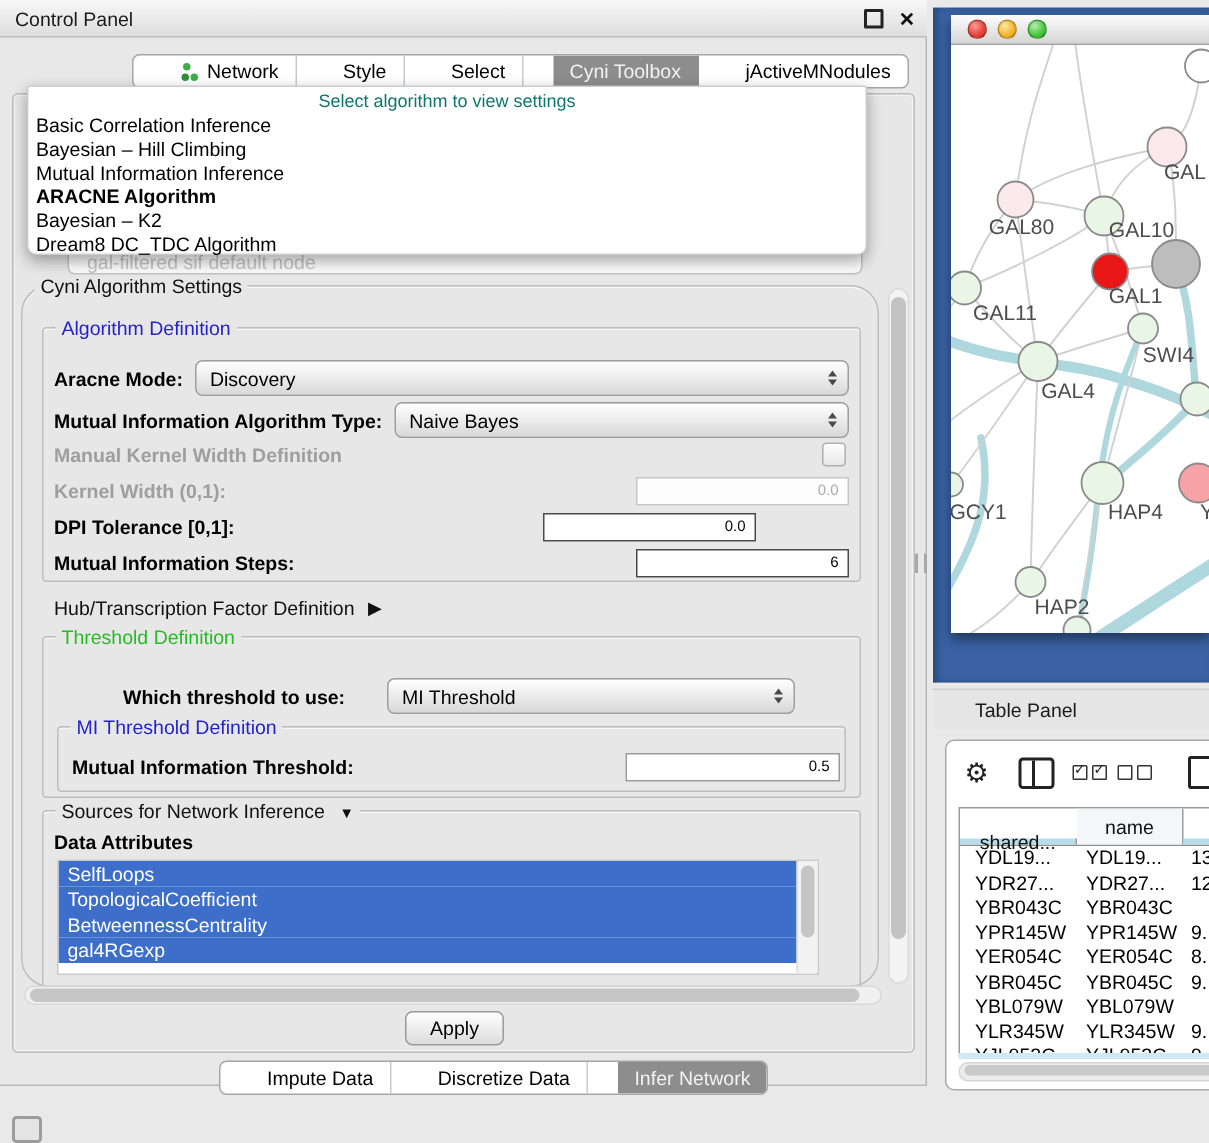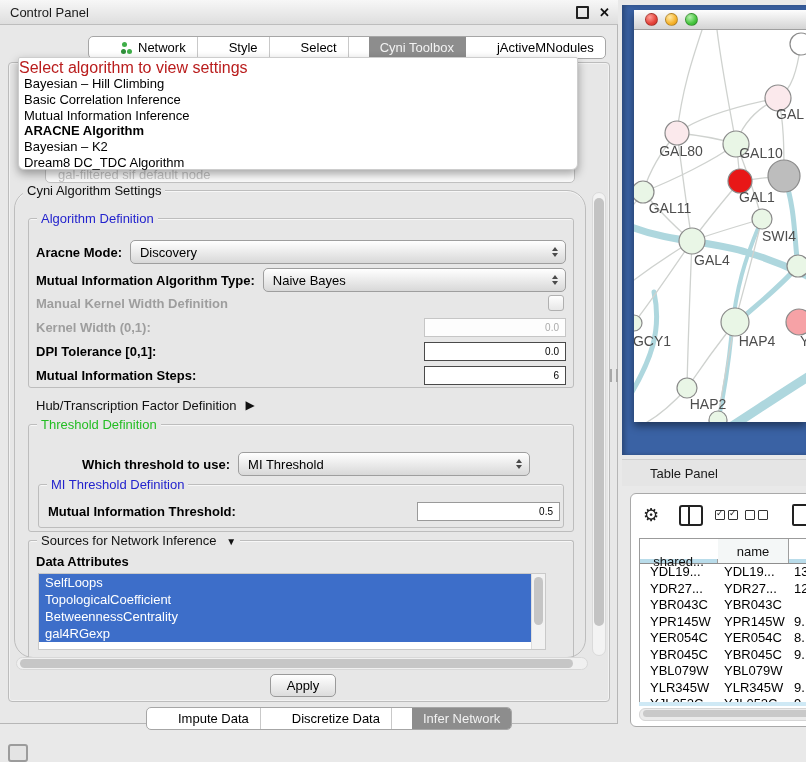--- a/index.html
+++ b/index.html
@@ -35,21 +35,21 @@
 
   
   #cp-contentbox{left:8px;top:62px;width:602px;height:640px;background:var(--panel-bg);
                  border:1px solid #bcbcbc;border-radius:4px;
                  box-shadow:inset 0 0 0 1px #f2f2f2;}
 
   
   #algo-popup{left:18px;top:57px;width:560px;height:113px;background:#fff;
               border:1px solid #cdcdcd;border-radius:2px 2px 6px 6px;z-index:30;
               box-shadow:0 4px 10px rgba(0,0,0,.35);padding-top:1px;}
-  #algo-placeholder{height:17px;line-height:17px;color:#b91c1c;font-size:16px;}
+  #algo-placeholder{height:17px;line-height:17px;text-align:center;color:#0f766e;font-size:12px;}
   .popup-item{height:15.8px;line-height:15.8px;padding-left:5px;font-size:13px;color:#000;}
   .popup-item.sel{font-weight:bold;}
 
   
   #net-selector-ghost{left:45px;top:166px;width:530px;height:17px;background:#fbfbfb;
        border:1px solid #c2c2c2;border-radius:5px;z-index:5;overflow:hidden;
        font-size:13px;color:#c4c4c4;padding-left:12px;line-height:15px;}
 
   
   .groupbox{border:1px solid #bdbdbd;border-radius:3px;
@@ -67,23 +67,23 @@
 
   
   .frow{position:absolute;display:flex;align-items:center;box-sizing:border-box;}
   .lbl{font-size:13px;font-weight:bold;color:#000;white-space:nowrap;}
   .lbl.dis{color:#9e9e9e;}
   .sp{flex:1;}
   #row-aracne{left:36px;top:240px;width:530px;height:24px;}
   #row-mitype{left:36px;top:268px;width:530px;height:24px;}
   #row-manual{left:36px;top:295px;width:528px;height:16px;}
   #row-kernel{left:36px;top:317px;width:530px;height:20px;}
-  #row-dpi{left:36px;top:341px;width:530px;height:20px;}
+  #row-dpi{left:36px;top:341px;width:468px;height:20px;}
   #row-steps{left:36px;top:365px;width:530px;height:20px;}
-  #row-which{left:82px;top:452px;width:448px;height:24px;}
+  #row-which{left:82px;top:452px;width:448px;height:24px;gap:20px;}
   #row-mit{left:48px;top:501px;width:512px;height:20px;}
 
   .combo{height:22px;background:linear-gradient(#ffffff,#d8d8d8);border:1px solid #9e9e9e;
          border-radius:5px;display:flex;align-items:center;padding:0 22px 0 9px;
          font-size:13px;color:#000;position:relative;margin-left:8px;flex:1;}
   .combo .arrows{position:absolute;right:7px;top:50%;transform:translateY(-50%);
                  display:flex;flex-direction:column;gap:2px;}
   .arr-up{width:0;height:0;border-left:3.5px solid transparent;border-right:3.5px solid transparent;
           border-bottom:4px solid #4a4a4a;}
   .arr-dn{width:0;height:0;border-left:3.5px solid transparent;border-right:3.5px solid transparent;
@@ -208,22 +208,22 @@
     </span>
   </div>
 
 <div class="abs" id="cp-contentbox"></div>
 
 <div class="abs" id="net-selector-ghost">gal-filtered sif default node</div>
 
 <div class="abs" id="algo-popup">
   <div id="algo-placeholder">Select algorithm to view settings</div>
   <div id="algo-items">
+      <div class="popup-item">Basic Correlation Inference</div>
       <div class="popup-item">Bayesian – Hill Climbing</div>
-      <div class="popup-item">Basic Correlation Inference</div>
       <div class="popup-item">Mutual Information Inference</div>
       <div class="popup-item sel">ARACNE Algorithm</div>
       <div class="popup-item">Bayesian – K2</div>
       <div class="popup-item">Dream8 DC_TDC Algorithm</div>
     </div>
 </div>
 
 <div class="abs groupbox" id="settings-box">
   <span class="gb-title">Cyni Algorithm Settings</span>
 </div>

